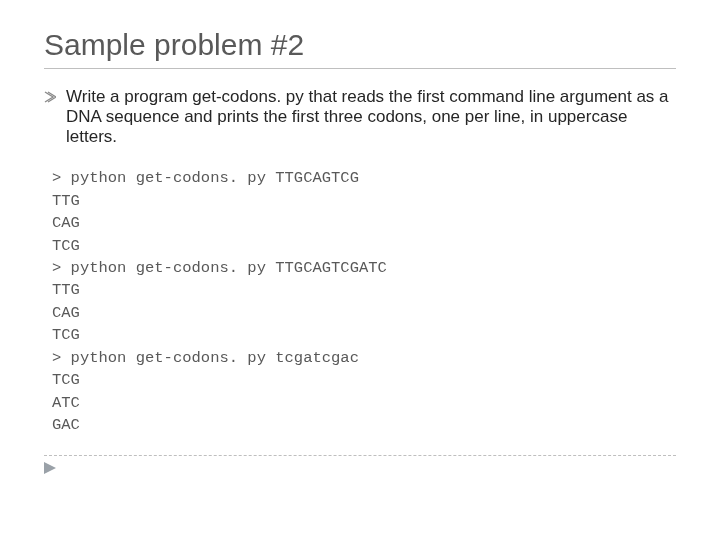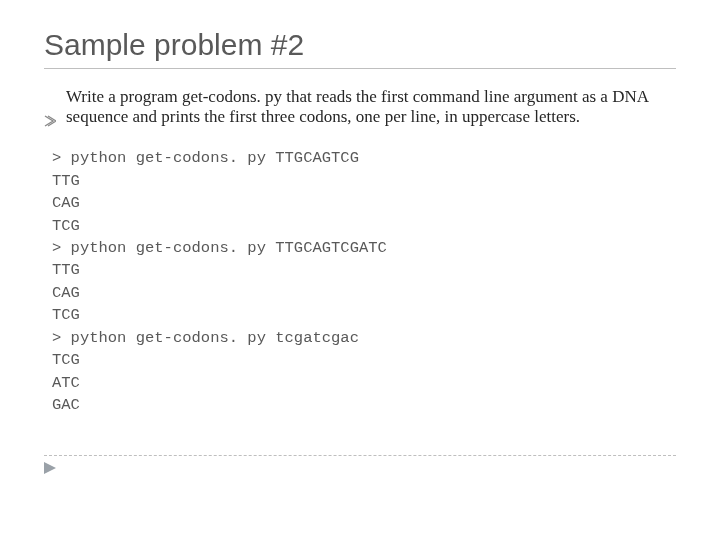--- a/index.html
+++ b/index.html
@@ -1,19 +1,19 @@
 <!DOCTYPE html>
 <html><head>
 <meta charset="utf-8">
 <style>
   * { margin: 0; padding: 0; box-sizing: border-box; }
   html, body { width: 720px; height: 540px; background: #fff; font-family: Arial, Helvetica, sans-serif; color: #595959; }
   .slide { width: 720px; height: 504px; padding: 28px 44px 16px 44px; position: relative; }
   .title { font-size: 30px; font-weight: 400; color: #595959; padding-bottom: 6px; border-bottom: 1px solid #bfbfbf; margin-bottom: 18px; }
-  .body-row { display: flex; align-items: flex-end; margin-bottom: 20px; font-family: Liberation Serif, serif; }
+  .body-row { display: flex; align-items: flex-start; margin-bottom: 20px; }
   .bullet-icon { flex: 0 0 auto; margin-top: 4px; margin-right: 10px; }
   .bullet-icon svg { display: block; }
   .body-text { font-size: 17px; line-height: 1.18; color: #262626; }
   .code-block { font-family: "Courier New", Courier, monospace; font-size: 15.5px; line-height: 1.45; color: #595959; white-space: pre; margin-left: 8px; }
   .footer-dashes { position: absolute; left: 44px; right: 44px; bottom: 48px; border-top: 1px dashed #bfbfbf; }
   .footer-arrow { position: absolute; left: 44px; bottom: 26px; }
 </style>
 </head>
 <body>
 

